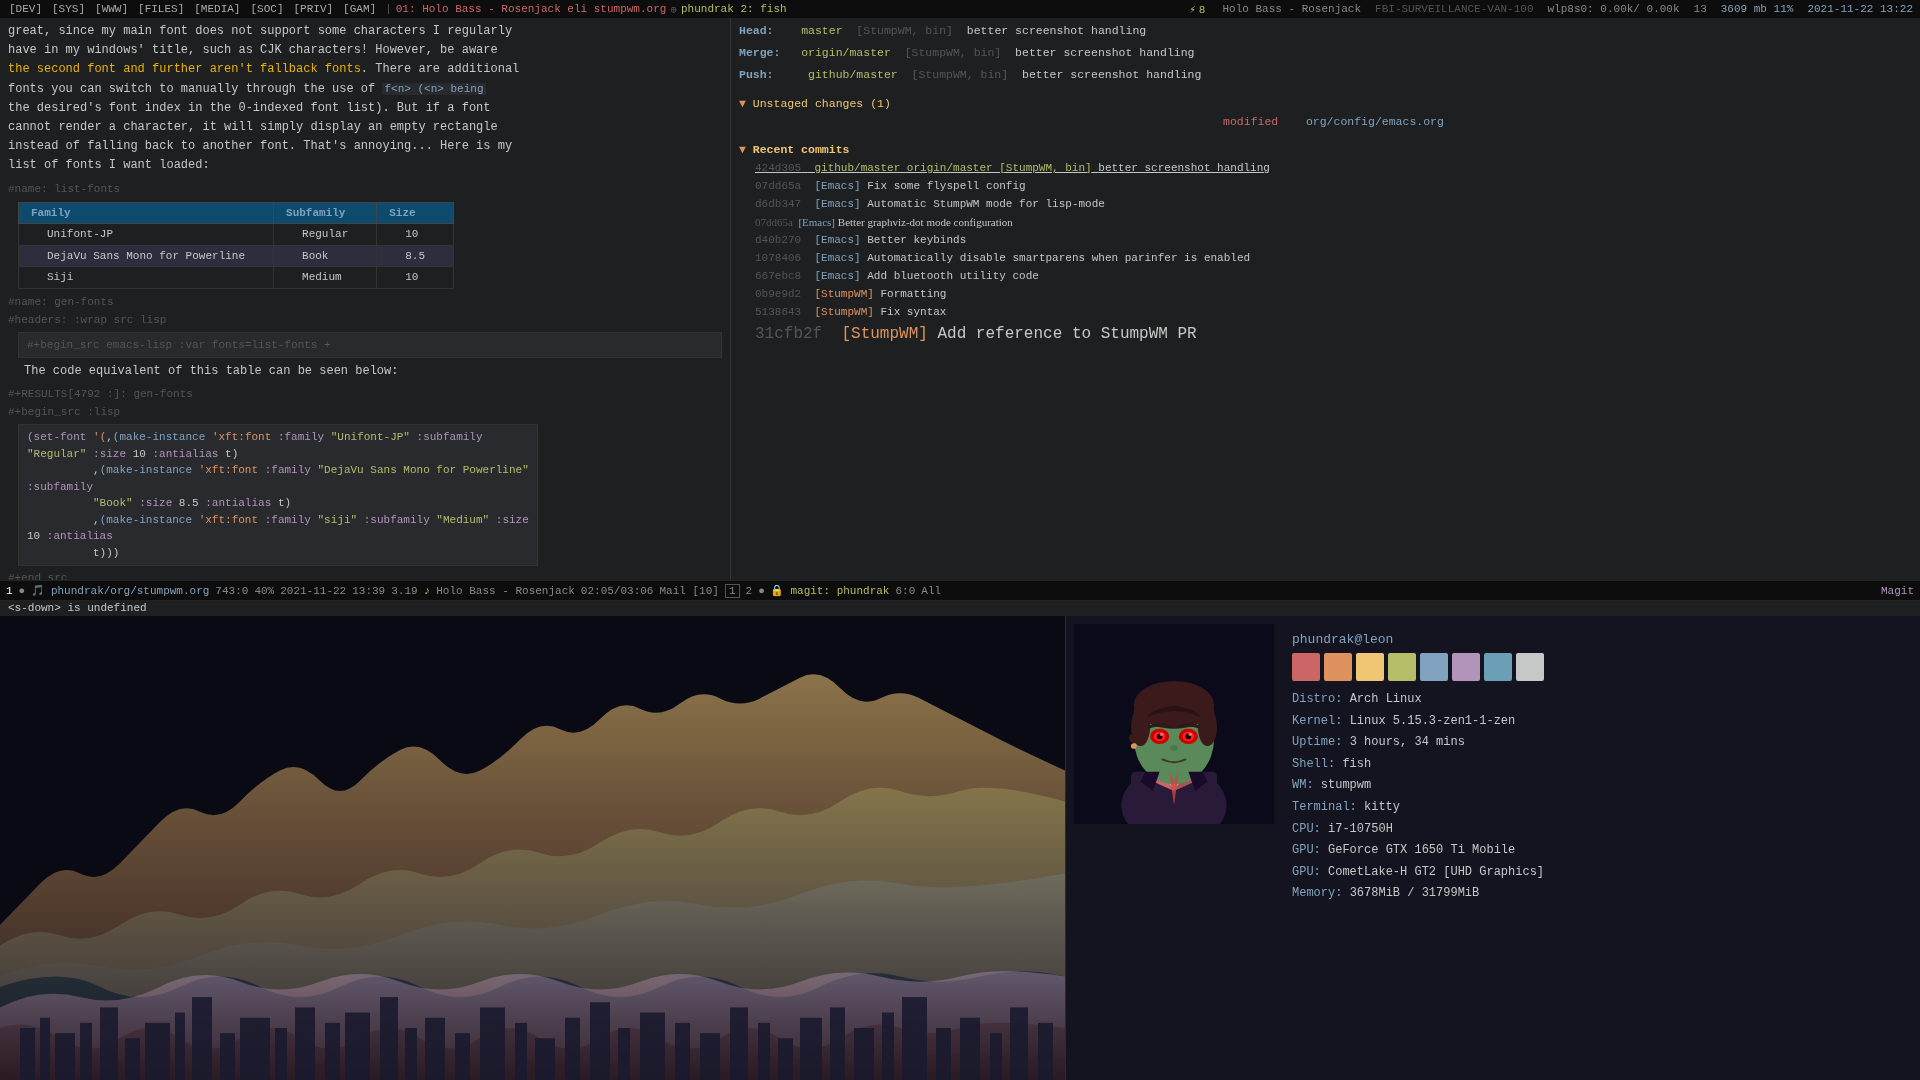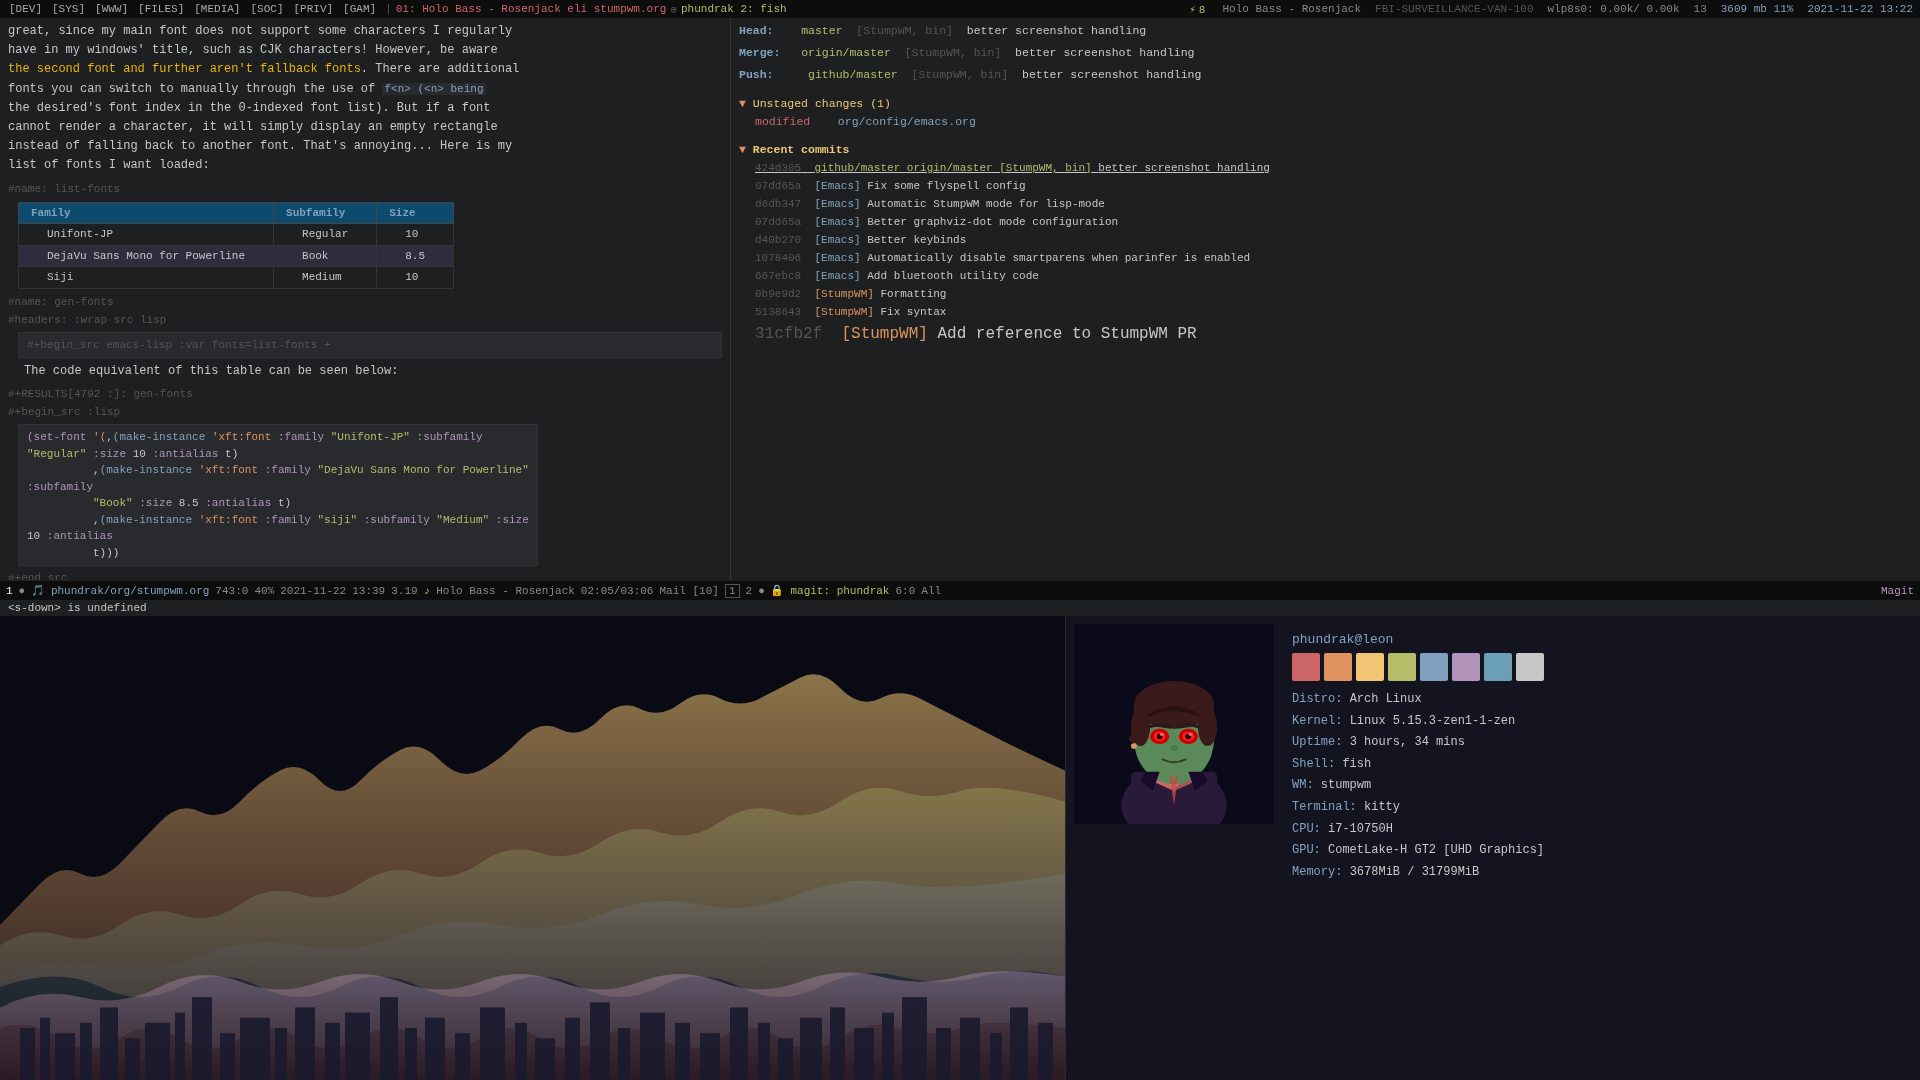--- a/index.html
+++ b/index.html
@@ -344,21 +344,21 @@
       <span style="color:#555;">&nbsp;[StumpWM, bin]&nbsp;</span>
       <span class="magit-msg">better screenshot handling</span>
     </div>
 
     <div style="height:8px;"></div>
 
     <div style="cursor:pointer;">
       <span style="color:#de935f;">▼</span>
       <span class="magit-unstaged">Unstaged changes (1)</span>
     </div>
-    <div style="margin-left:16px;">
+    <div style="margin-left:16px;text-align:center;">
       <span class="magit-modified">modified&nbsp;&nbsp;&nbsp;</span>
       <span class="magit-file">org/config/emacs.org</span>
     </div>
 
     <div style="height:10px;"></div>
 
     <div style="cursor:pointer;">
       <span style="color:#de935f;">▼</span>
       <span class="magit-recent">Recent commits</span>
     </div>
@@ -372,21 +372,21 @@
       <div style="font-size:11px; margin: 1px 0 1px 16px;">
         <span class="magit-hash">07dd65a</span>
         <span class="magit-tag-emacs">&nbsp;[Emacs]</span>
         <span class="magit-msg"> Fix some flyspell config</span>
       </div>
       <div style="font-size:11px; margin: 1px 0 1px 16px;">
         <span class="magit-hash">d6db347</span>
         <span class="magit-tag-emacs">&nbsp;[Emacs]</span>
         <span class="magit-msg"> Automatic StumpWM mode for lisp-mode</span>
       </div>
-      <div style="font-size:11px; margin: 1px 0 1px 16px;">
+      <div style="font-size:11px; margin: 1px 0 1px 16px; font-family: Liberation Serif, serif;">
         <span class="magit-hash">07dd65a</span>
         <span class="magit-tag-emacs">&nbsp;[Emacs]</span>
         <span class="magit-msg"> Better graphviz-dot mode configuration</span>
       </div>
       <div style="font-size:11px; margin: 1px 0 1px 16px;">
         <span class="magit-hash">d40b270</span>
         <span class="magit-tag-emacs">&nbsp;[Emacs]</span>
         <span class="magit-msg"> Better keybinds</span>
       </div>
       <div style="font-size:11px; margin: 1px 0 1px 16px;">
@@ -625,20 +625,24 @@
           <div>
             <span class="sys-label">Terminal:</span>
             <span class="sys-val">kitty</span>
           </div>
           <div>
             <span class="sys-label">CPU:</span>
             <span class="sys-val">i7-10750H</span>
           </div>
           <div>
             <span class="sys-label">GPU:</span>
+            <span class="sys-val">GeForce GTX 1650 Ti Mobile</span>
+          </div>
+          <div>
+            <span class="sys-label">GPU:</span>
             <span class="sys-val">CometLake-H GT2 [UHD Graphics]</span>
           </div>
           <div>
             <span class="sys-label">Memory:</span>
             <span class="sys-val">3678MiB / 31799MiB</span>
           </div>
         </div>
       </div>
     </div>
   </div>

